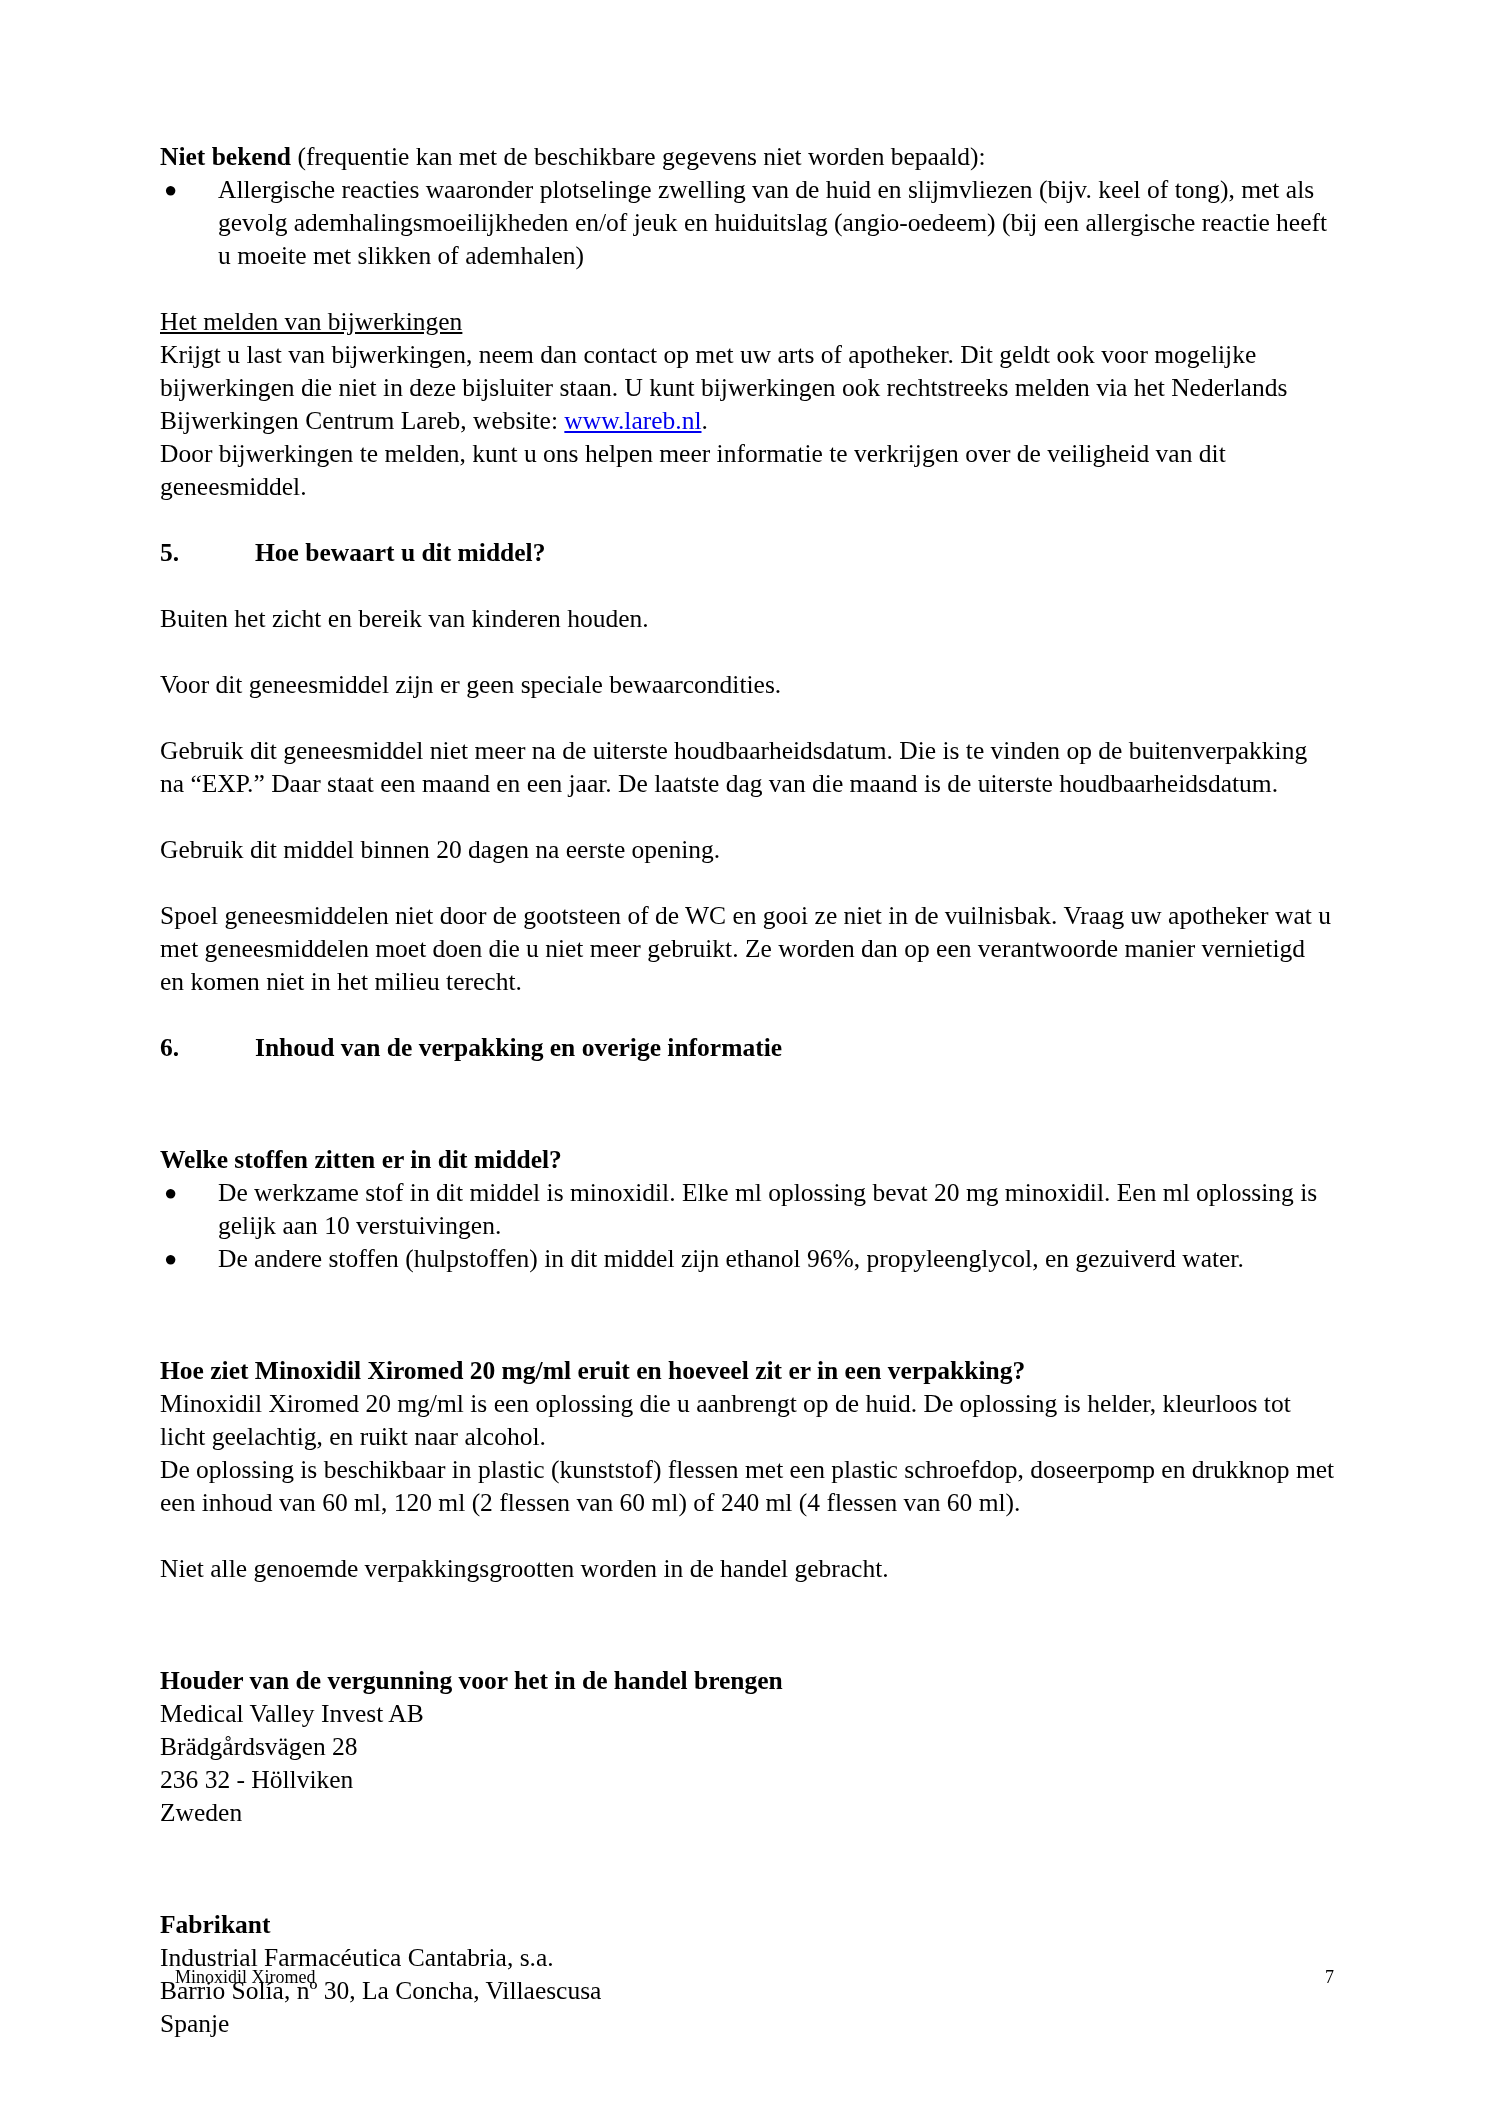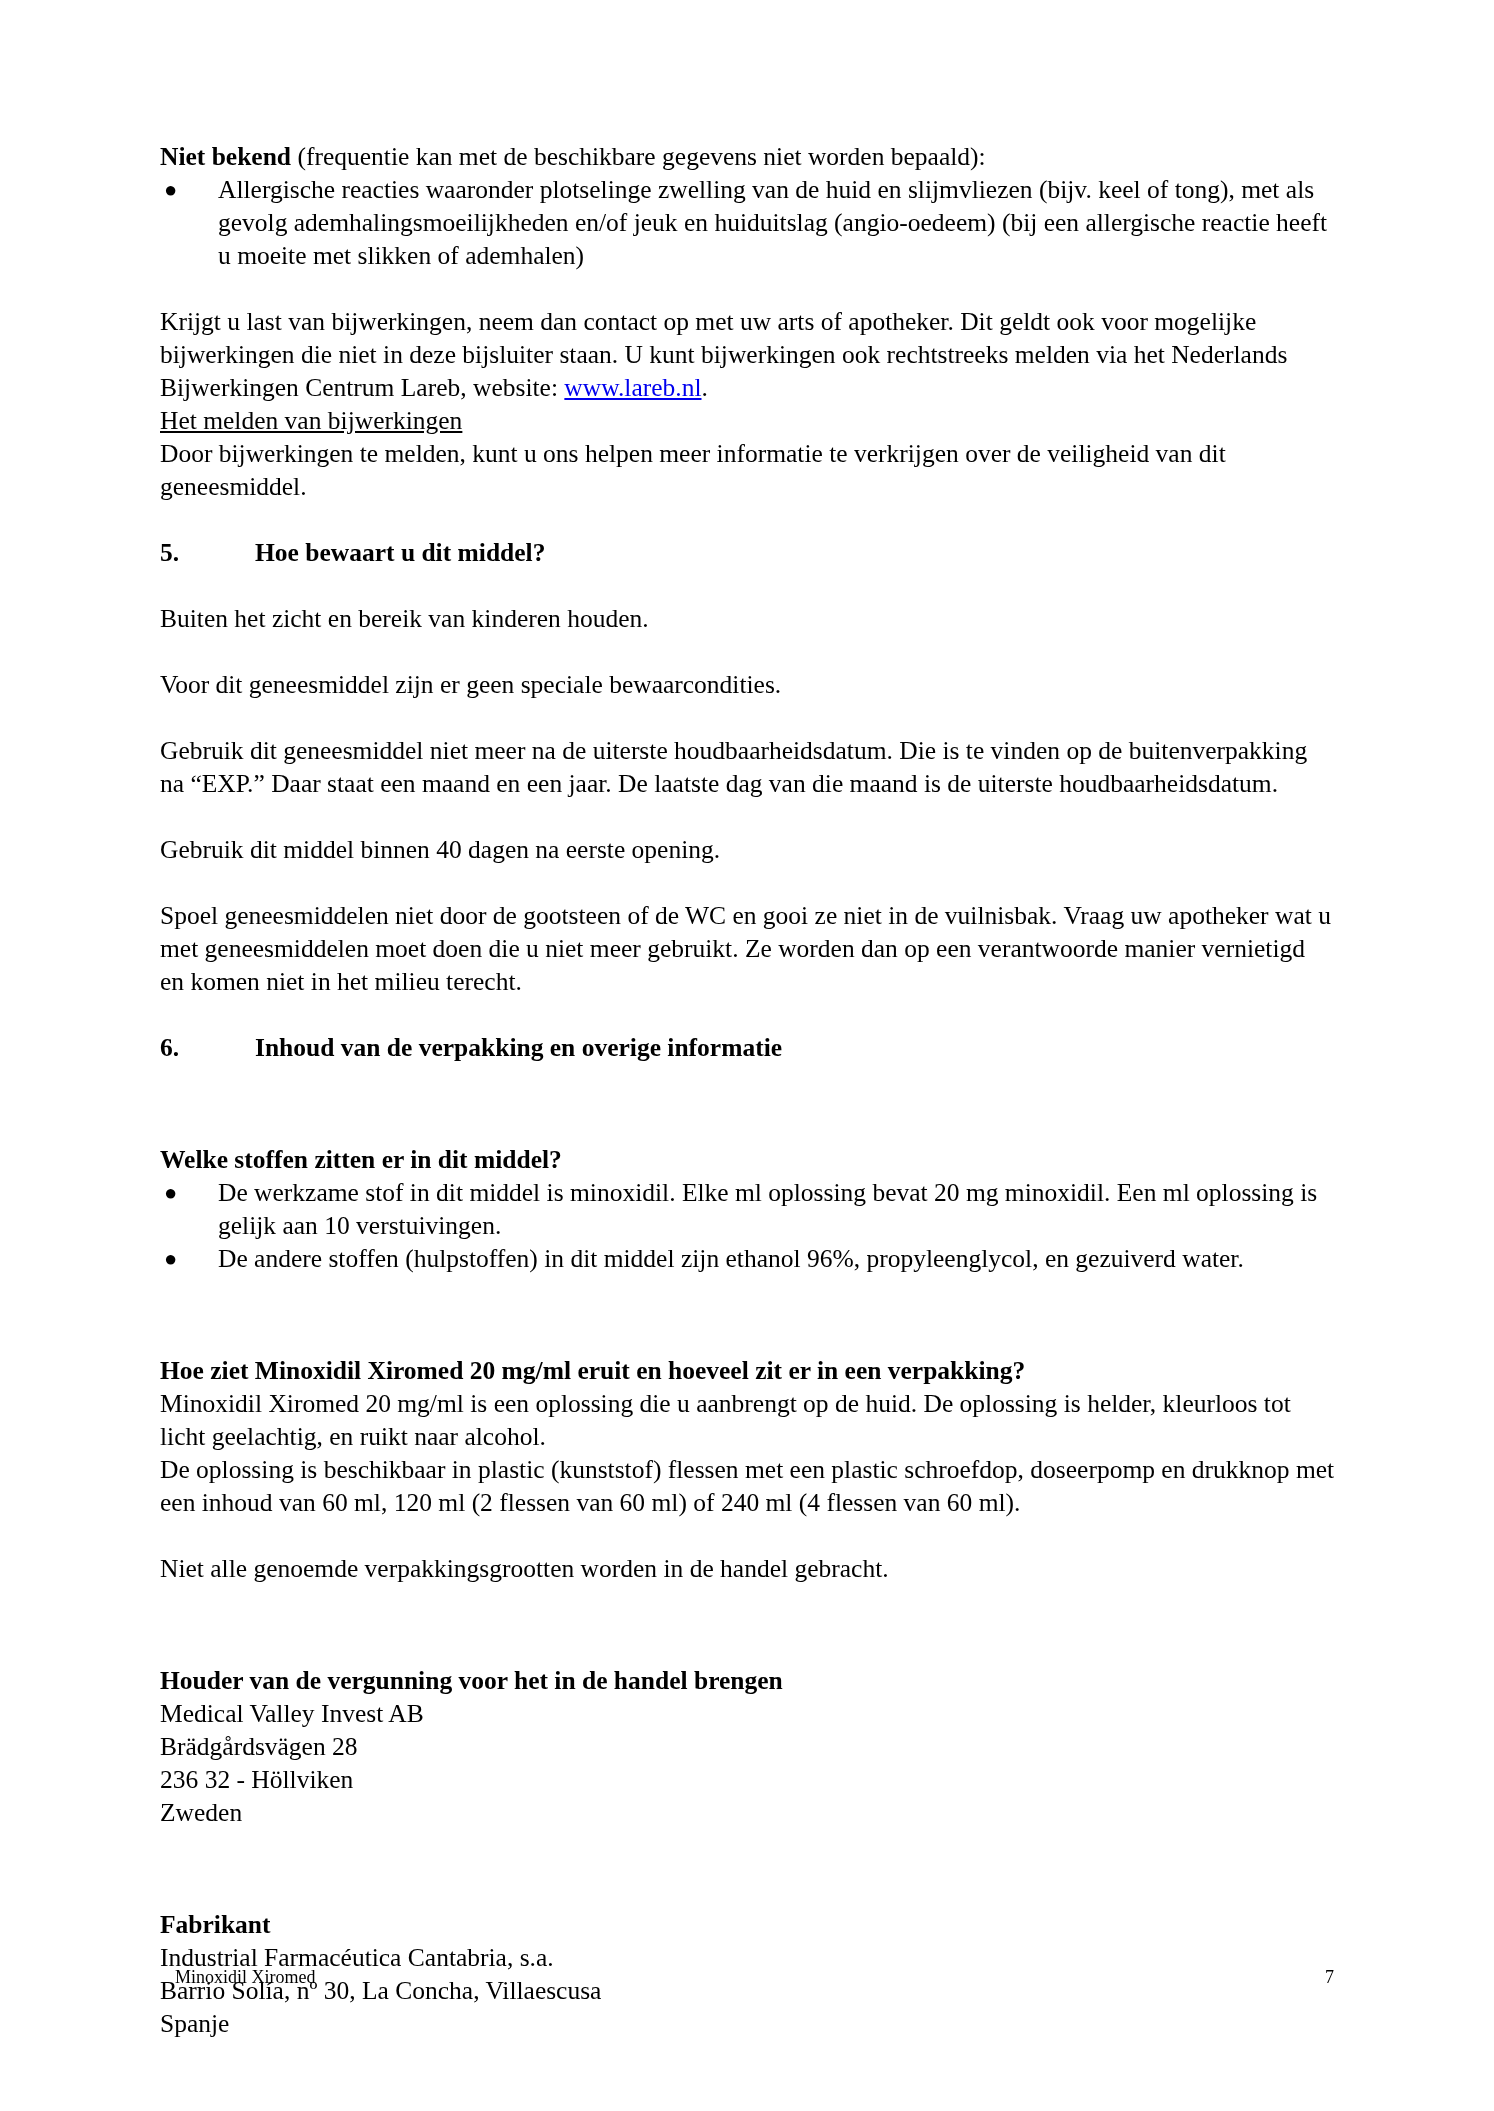--- a/index.html
+++ b/index.html
@@ -91,40 +91,40 @@
   <div class="content">
 
     <p class="para"><span class="bold">Niet bekend</span><span> (frequentie kan met de beschikbare gegevens niet worden bepaald):</span></p>
 
     <ul class="bullets">
       <li><span class="dot">●</span><span>Allergische reacties waaronder plotselinge zwelling van de huid en slijmvliezen (bijv. keel of tong), met als gevolg ademhalingsmoeilijkheden en/of jeuk en huiduitslag (angio-oedeem) (bij een allergische reactie heeft u moeite met slikken of ademhalen)</span></li>
     </ul>
 
     <div class="gap-sm"></div>
 
+    <p class="para underline">Het melden van bijwerkingen</p>
     <p class="para"><span>Krijgt u last van bijwerkingen, neem dan contact op met uw arts of apotheker. Dit geldt ook voor mogelijke bijwerkingen die niet in deze bijsluiter staan. U kunt bijwerkingen ook rechtstreeks melden via het Nederlands Bijwerkingen Centrum Lareb, website: </span><a class="link" href="#">www.lareb.nl</a><span>.</span></p>
-    <p class="para underline">Het melden van bijwerkingen</p>
     <p class="para">Door bijwerkingen te melden, kunt u ons helpen meer informatie te verkrijgen over de veiligheid van dit geneesmiddel.</p>
 
     <div class="gap-md"></div>
 
     <div class="section-head">
       <span class="num">5.</span>
       <span>Hoe bewaart u dit middel?</span>
     </div>
 
     <div class="gap-md"></div>
 
     <p class="para">Buiten het zicht en bereik van kinderen houden.</p>
     <div class="gap-md"></div>
     <p class="para">Voor dit geneesmiddel zijn er geen speciale bewaarcondities.</p>
     <div class="gap-md"></div>
     <p class="para">Gebruik dit geneesmiddel niet meer na de uiterste houdbaarheidsdatum. Die is te vinden op de buitenverpakking na “EXP.” Daar staat een maand en een jaar. De laatste dag van die maand is de uiterste houdbaarheidsdatum.</p>
     <div class="gap-md"></div>
-    <p class="para">Gebruik dit middel binnen 40 dagen na eerste opening.</p>
+    <p class="para">Gebruik dit middel binnen 20 dagen na eerste opening.</p>
     <div class="gap-md"></div>
     <p class="para">Spoel geneesmiddelen niet door de gootsteen of de WC en gooi ze niet in de vuilnisbak. Vraag uw apotheker wat u met geneesmiddelen moet doen die u niet meer gebruikt. Ze worden dan op een verantwoorde manier vernietigd en komen niet in het milieu terecht.</p>
 
     <div class="gap-md"></div>
 
     <div class="section-head">
       <span class="num">6.</span>
       <span>Inhoud van de verpakking en overige informatie</span>
     </div>
 

